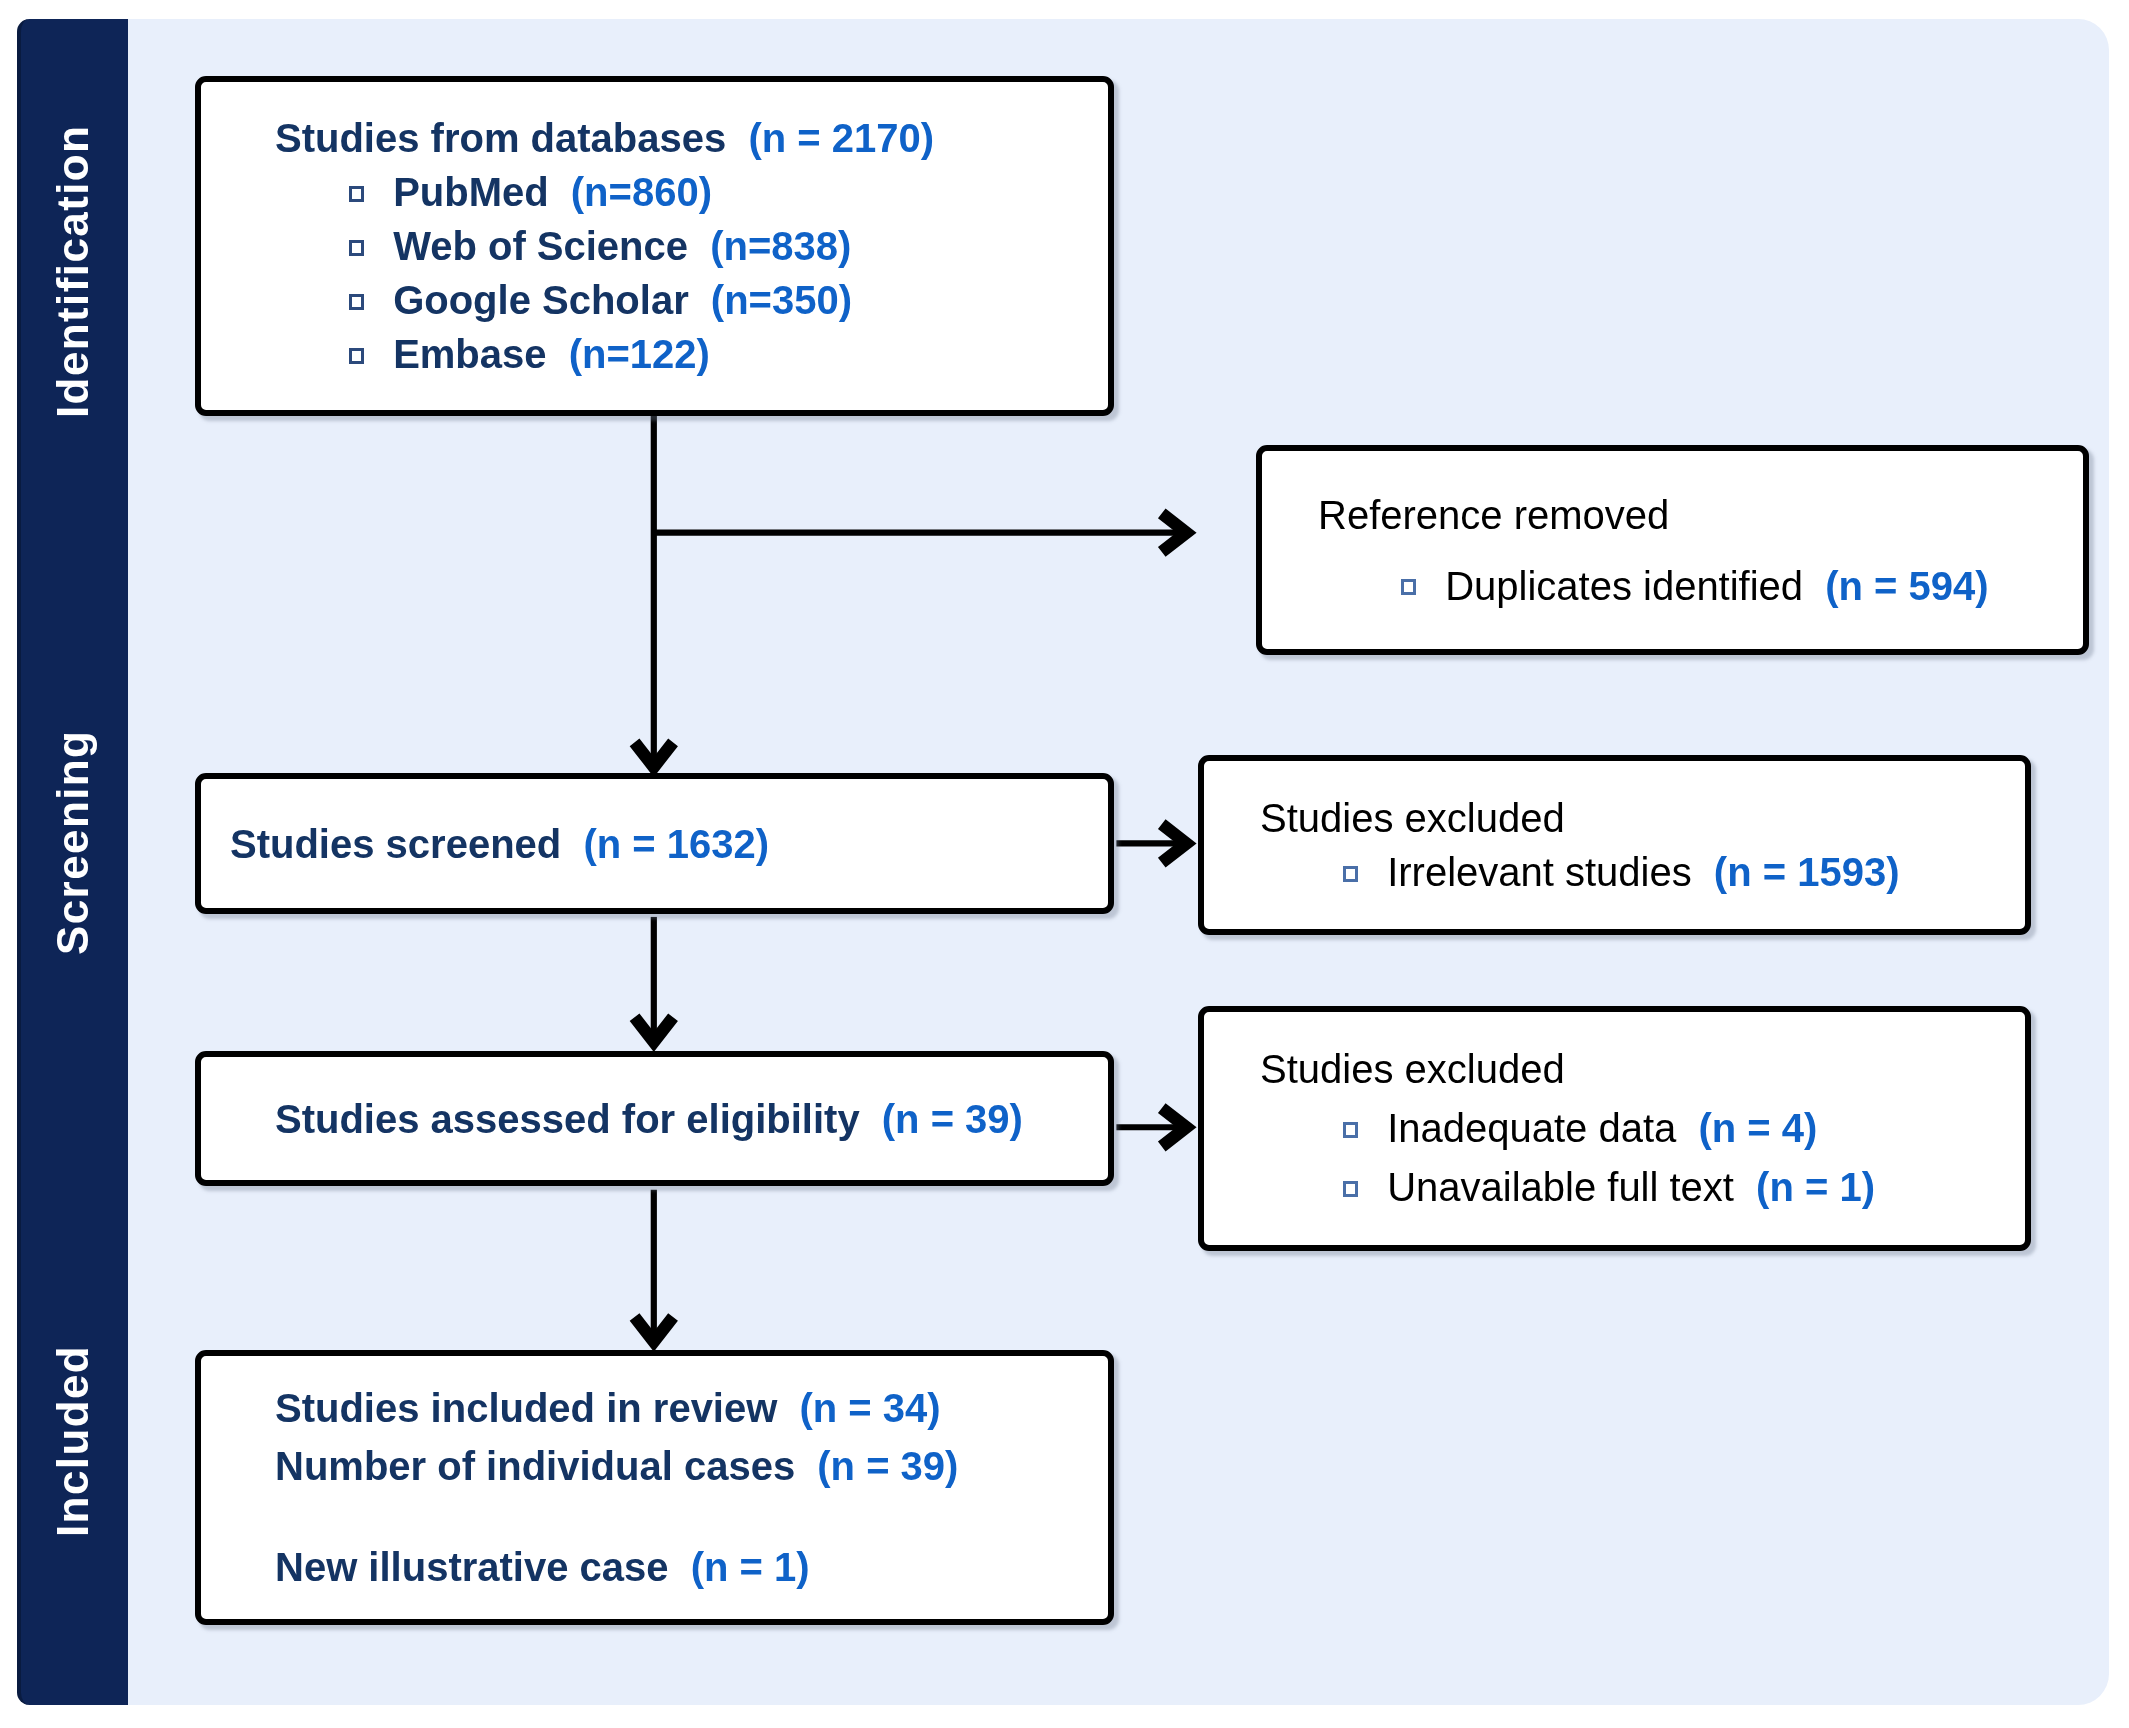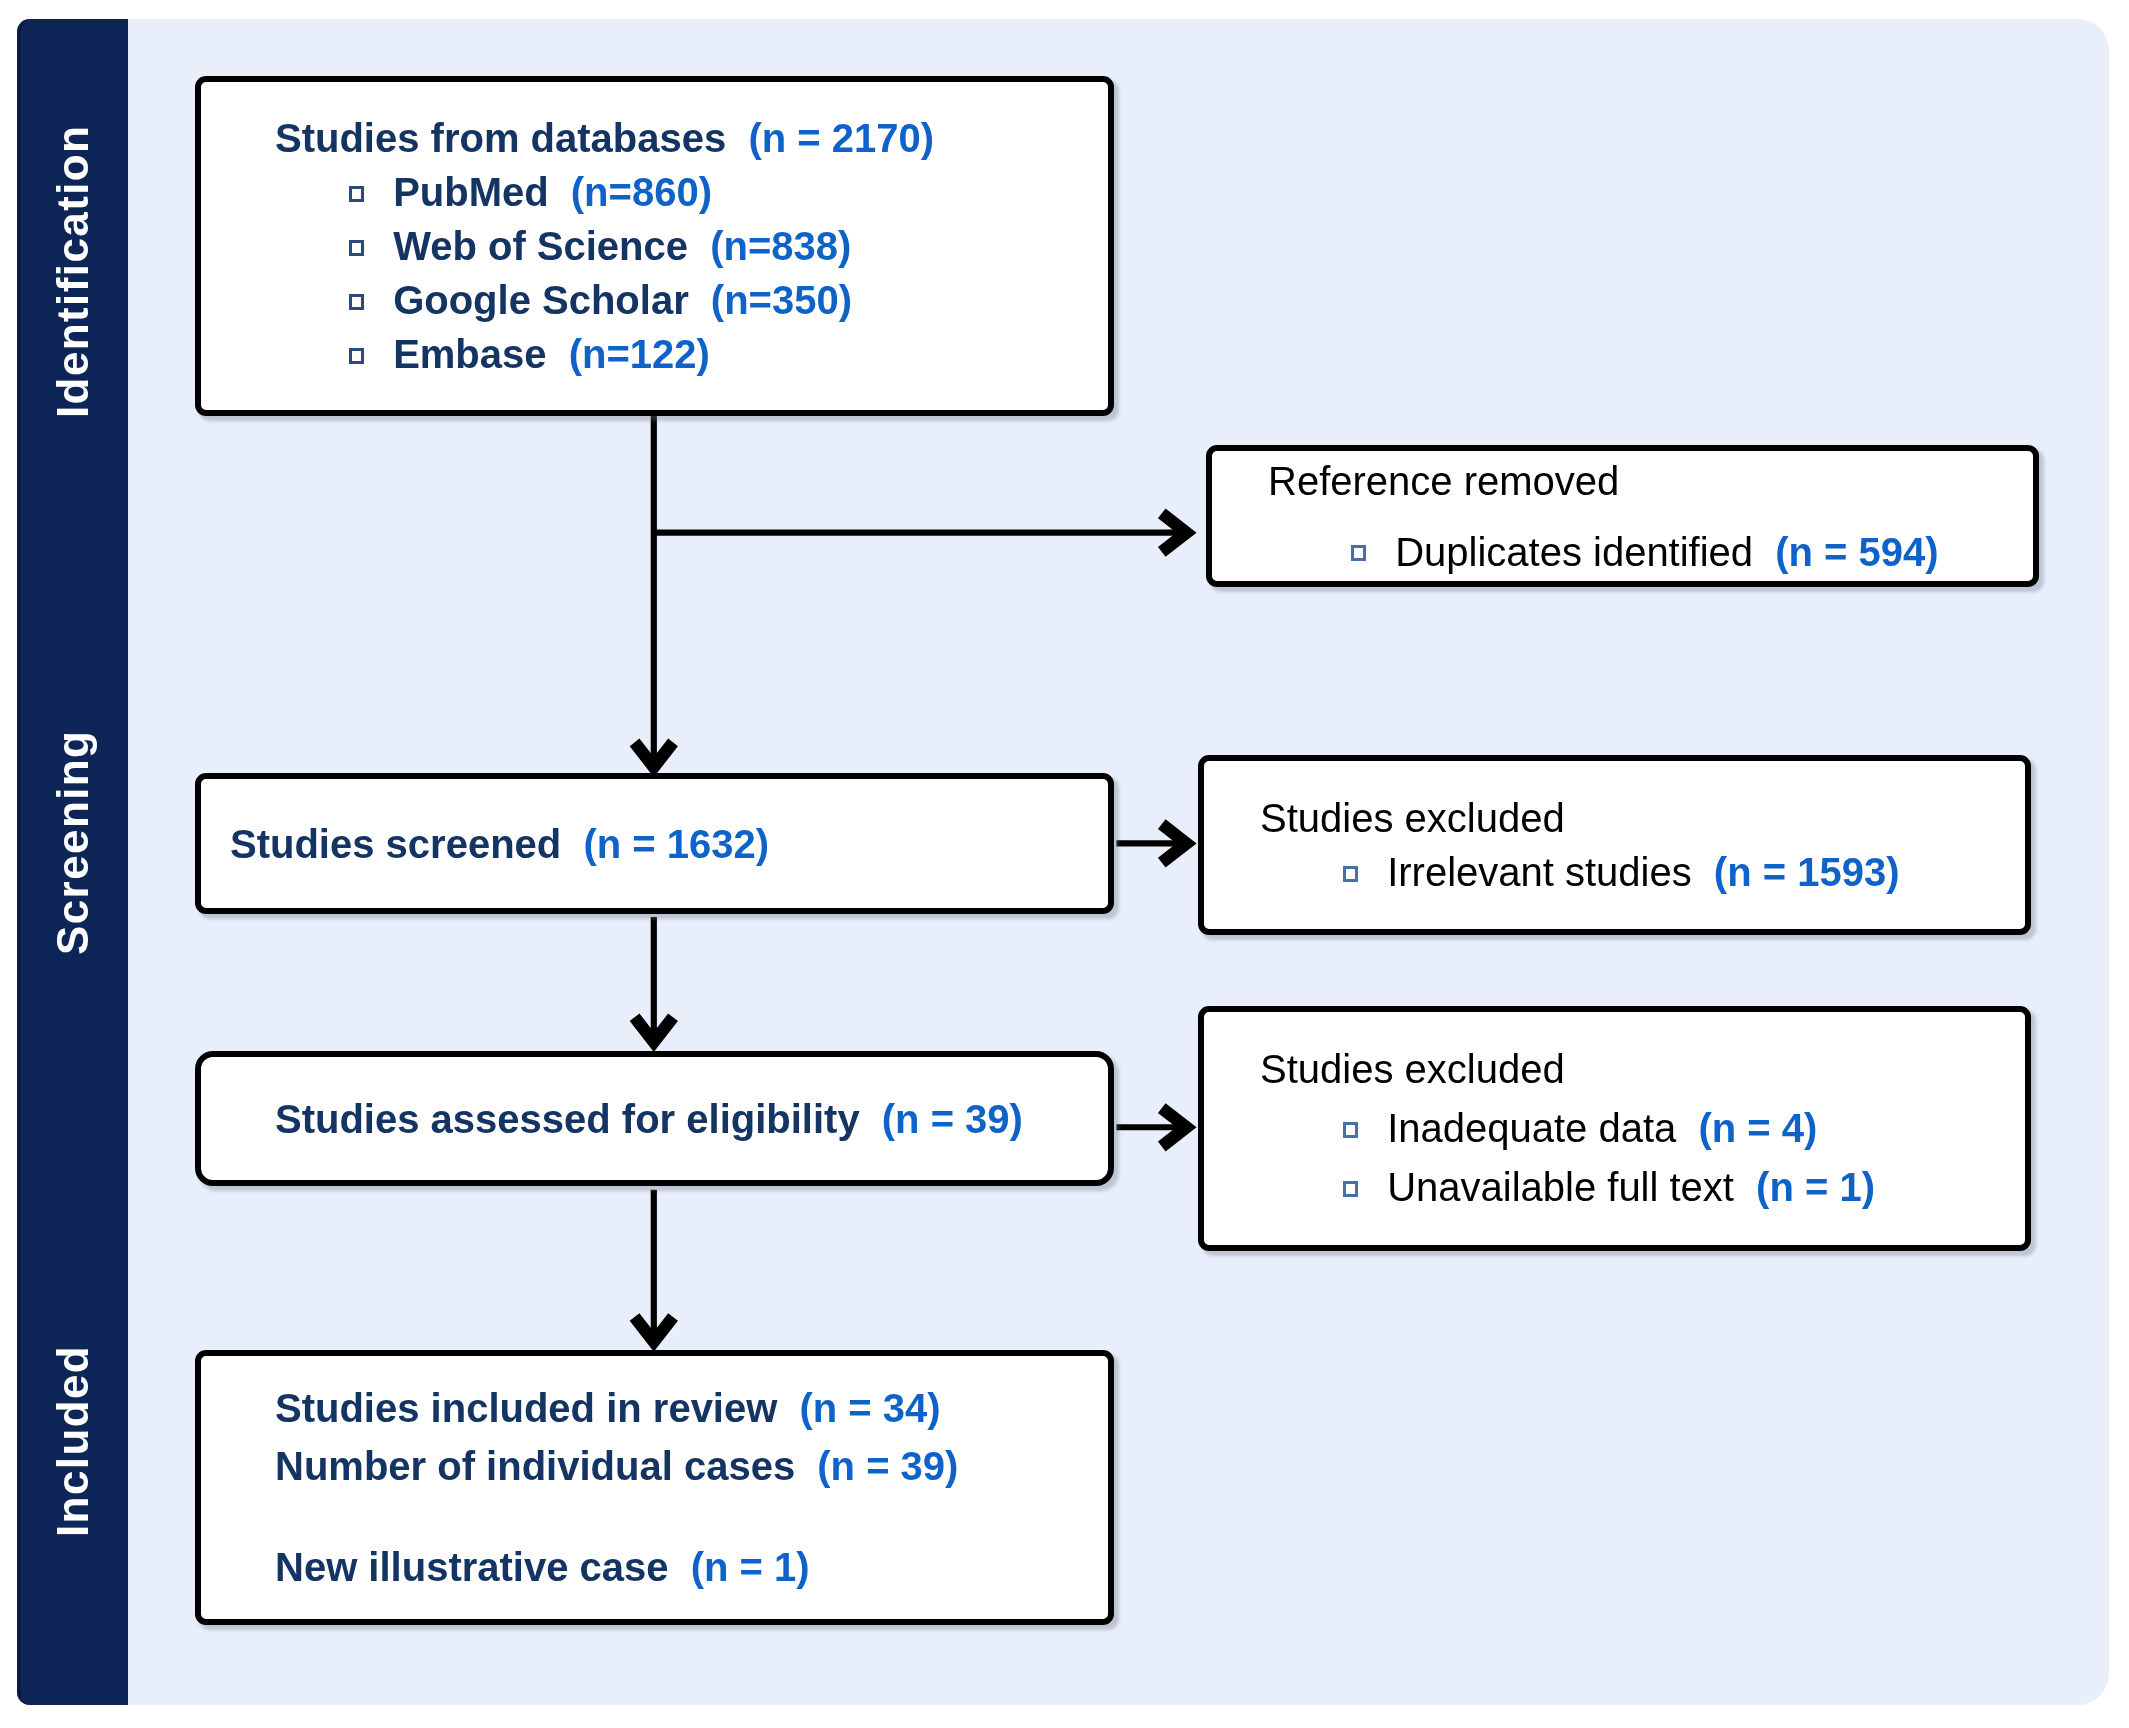--- a/index.html
+++ b/index.html
@@ -111,21 +111,21 @@
       <span class="t-navy">Google Scholar</span>
       <span class="num">(n=350)</span>
     </div>
     <div class="line indent-1">
       <span class="bullet"></span>
       <span class="t-navy">Embase</span>
       <span class="num">(n=122)</span>
     </div>
   </div>
 
-  <div class="box right-col" style="left:1206px;top:445px;width:833px;height:142px;gap:17px;">
+  <div class="box right-col" style="left:1256px;top:445px;width:833px;height:210px;gap:17px;">
     <div class="line">
       <span class="t-black">Reference removed</span>
     </div>
     <div class="line indent-r">
       <span class="bullet"></span>
       <span class="t-black">Duplicates identified</span>
       <span class="num">(n = 594)</span>
     </div>
   </div>
 
@@ -140,21 +140,21 @@
     <div class="line">
       <span class="t-black">Studies excluded</span>
     </div>
     <div class="line indent-r">
       <span class="bullet"></span>
       <span class="t-black">Irrelevant studies</span>
       <span class="num">(n = 1593)</span>
     </div>
   </div>
 
-  <div class="box left-col" style="left:195px;top:1051px;width:919px;height:135px;border-radius:18px;">
+  <div class="box left-col" style="left:195px;top:1051px;width:919px;height:135px;">
     <div class="line">
       <span class="t-navy">Studies assessed for eligibility</span>
       <span class="num">(n = 39)</span>
     </div>
   </div>
 
   <div class="box right-col" style="left:1198px;top:1006px;width:833px;height:245px;line-height:59px;">
     <div class="line">
       <span class="t-black">Studies excluded</span>
     </div>

